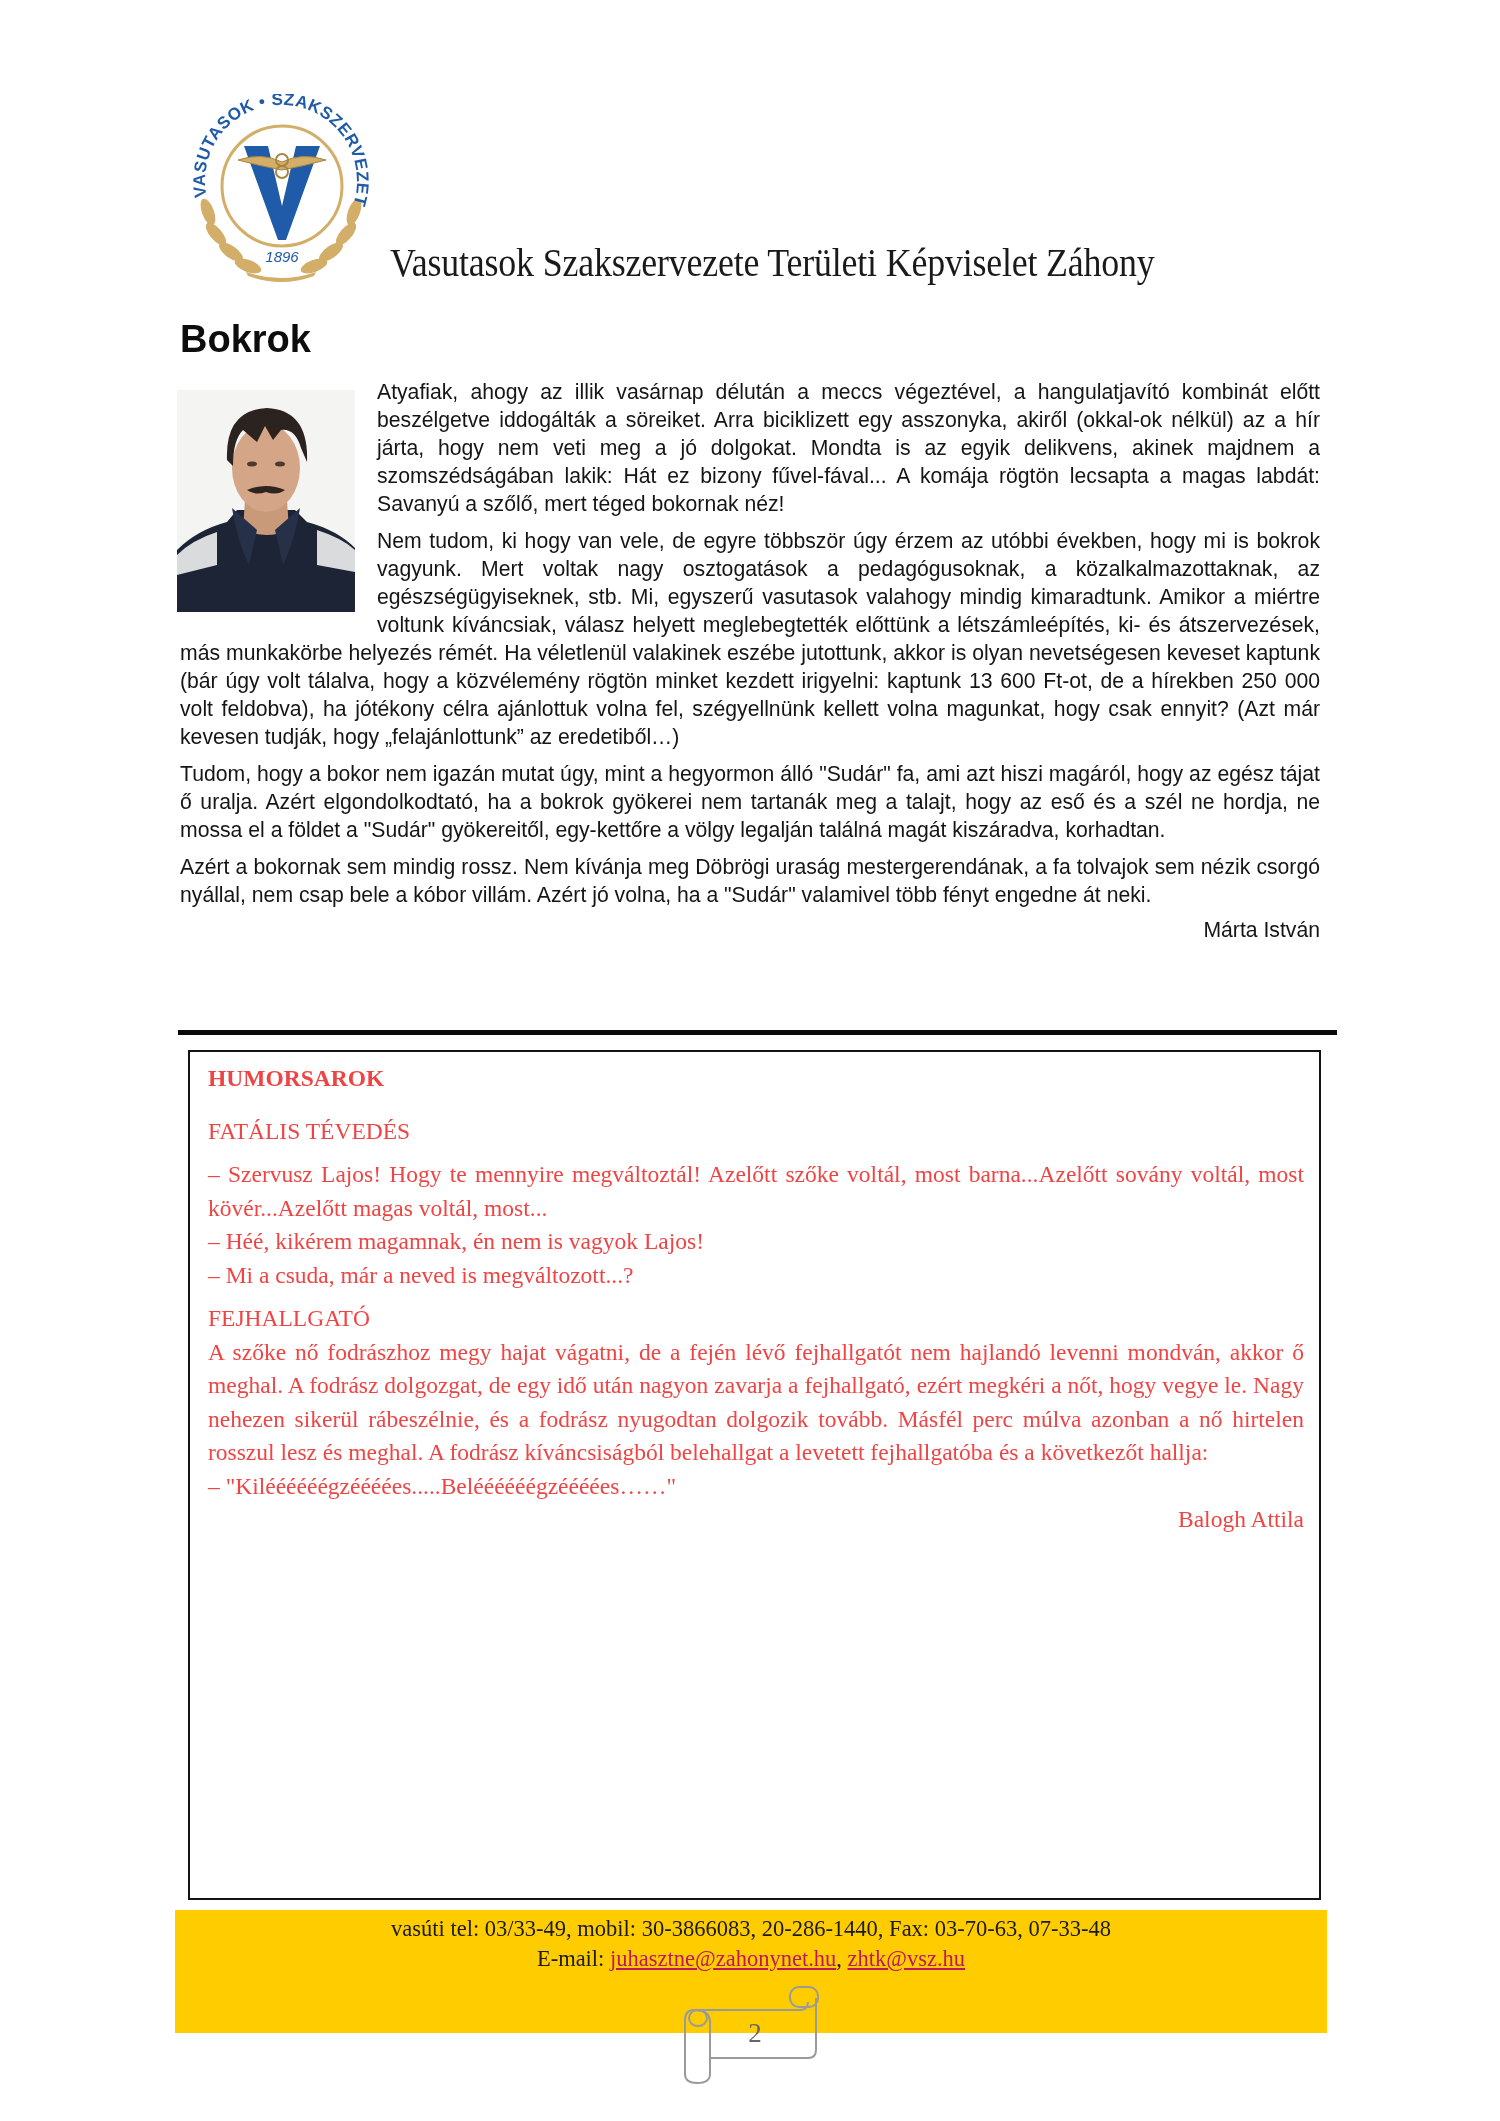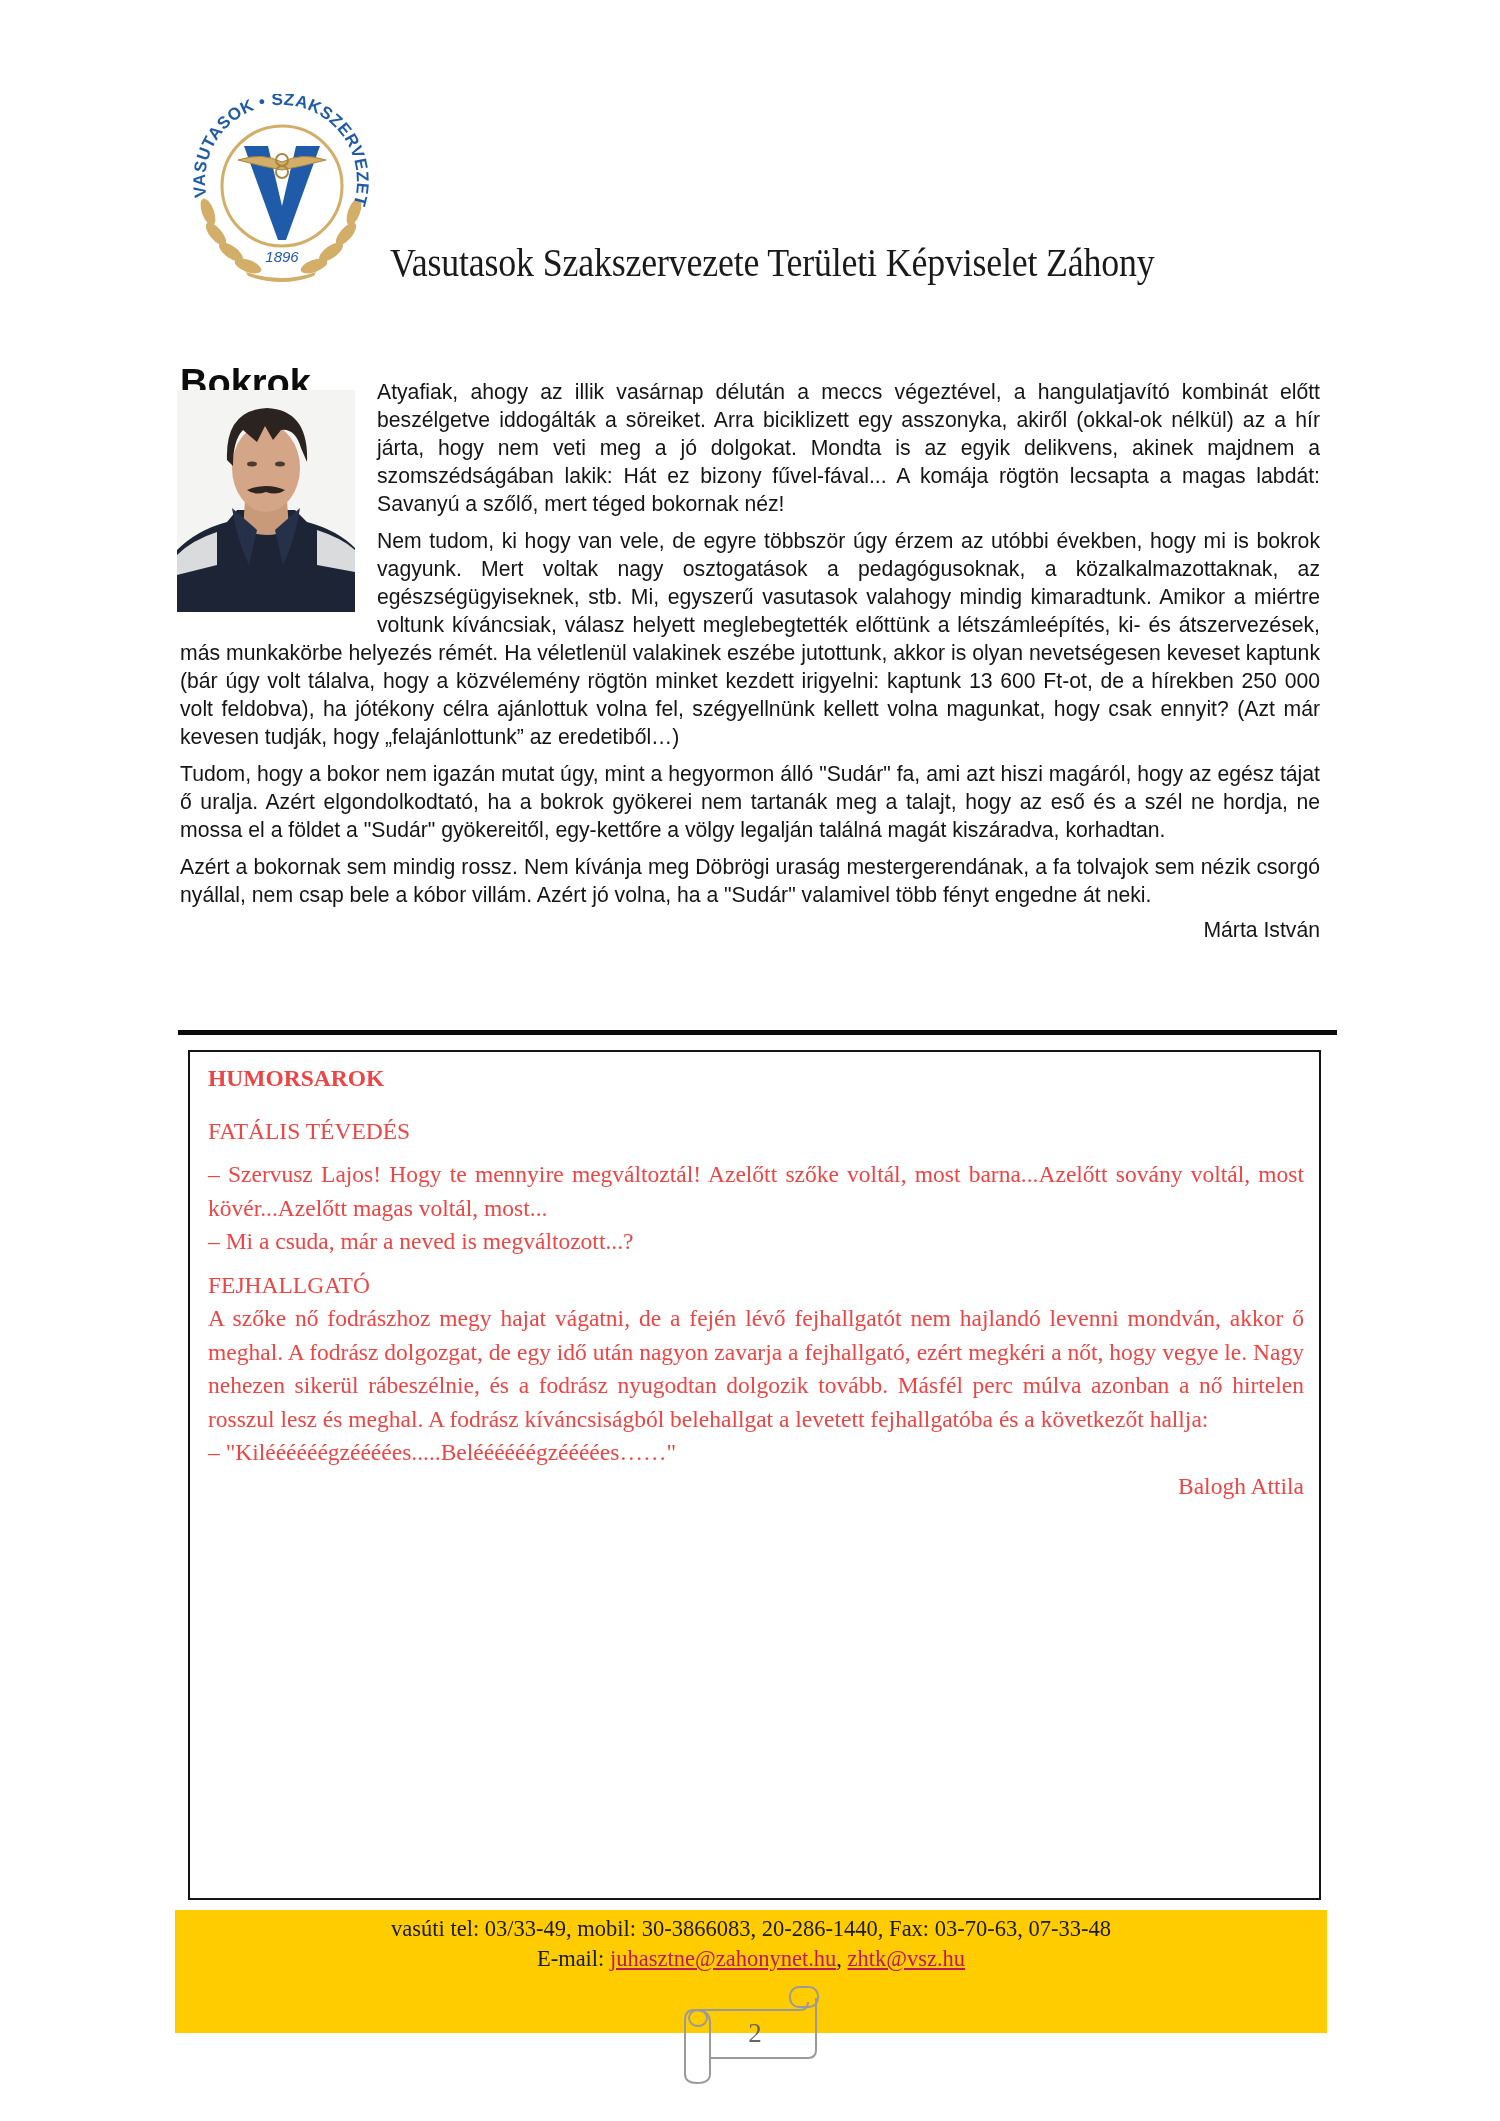--- a/index.html
+++ b/index.html
@@ -12,21 +12,21 @@
     left: 390px; top: 240px; width: 950px;
     font-family: "Liberation Serif", "DejaVu Serif", serif;
     font-size: 39px; color: #1a1a1a; white-space: nowrap; letter-spacing: -0.2px;
     transform: scaleX(0.92); transform-origin: left top;
   }
 
   
   #article-title {
     left: 180px; top: 318px;
     font-family: "Liberation Sans", sans-serif; font-weight: bold;
-    font-size: 38px; color: #0d0d0d; margin-top: 44px;
+    font-size: 38px; color: #0d0d0d;
   }
   #author-photo { left: 177px; top: 390px; width: 178px; height: 222px; }
 
   .body-text {
     font-family: "Liberation Sans", sans-serif;
     font-size: 21.2px; line-height: 28px; color: #151515;
     text-align: justify;
   }
   #article-body { left: 180px; top: 378px; width: 1140px; }
   #article-body p { margin: 0 0 9px 0; }
@@ -137,20 +137,21 @@
   <div id="author-sig">Márta István</div>
 </div>
 
 <div class="abs" id="divider"></div>
 
 <div class="abs" id="humor-box">
   <div class="serif-text" id="humor-content">
     <p id="humor-heading">HUMORSAROK</p>
     <p class="joke-title">FATÁLIS TÉVEDÉS</p>
     <p class="joke-line">– Szervusz Lajos! Hogy te mennyire megváltoztál! Azelőtt szőke voltál, most barna...Azelőtt sovány voltál, most kövér...Azelőtt magas voltál, most...</p>
+    <p class="joke-line">– Héé, kikérem magamnak, én nem is vagyok Lajos!</p>
     <p class="joke-line">– Mi a csuda, már a neved is megváltozott...?</p>
     <p class="joke-title" id="joke2-title">FEJHALLGATÓ</p>
     <p class="joke-line">A szőke nő fodrászhoz megy hajat vágatni, de a fején lévő fejhallgatót nem hajlandó levenni mondván, akkor ő meghal. A fodrász dolgozgat, de egy idő után nagyon zavarja a fejhallgató, ezért megkéri a nőt, hogy vegye le. Nagy nehezen sikerül rábeszélnie, és a fodrász nyugodtan dolgozik tovább. Másfél perc múlva azonban a nő hirtelen rosszul lesz és meghal. A fodrász kíváncsiságból belehallgat a levetett fejhallgatóba és a következőt hallja:</p>
     <p class="joke-line">– "Kiléééééégzéééées.....Beléééééégzéééées……"</p>
     <div id="humor-sig">Balogh Attila</div>
   </div>
 </div>
 
 <div class="abs" id="footer-band">
   <div id="footer-text">

